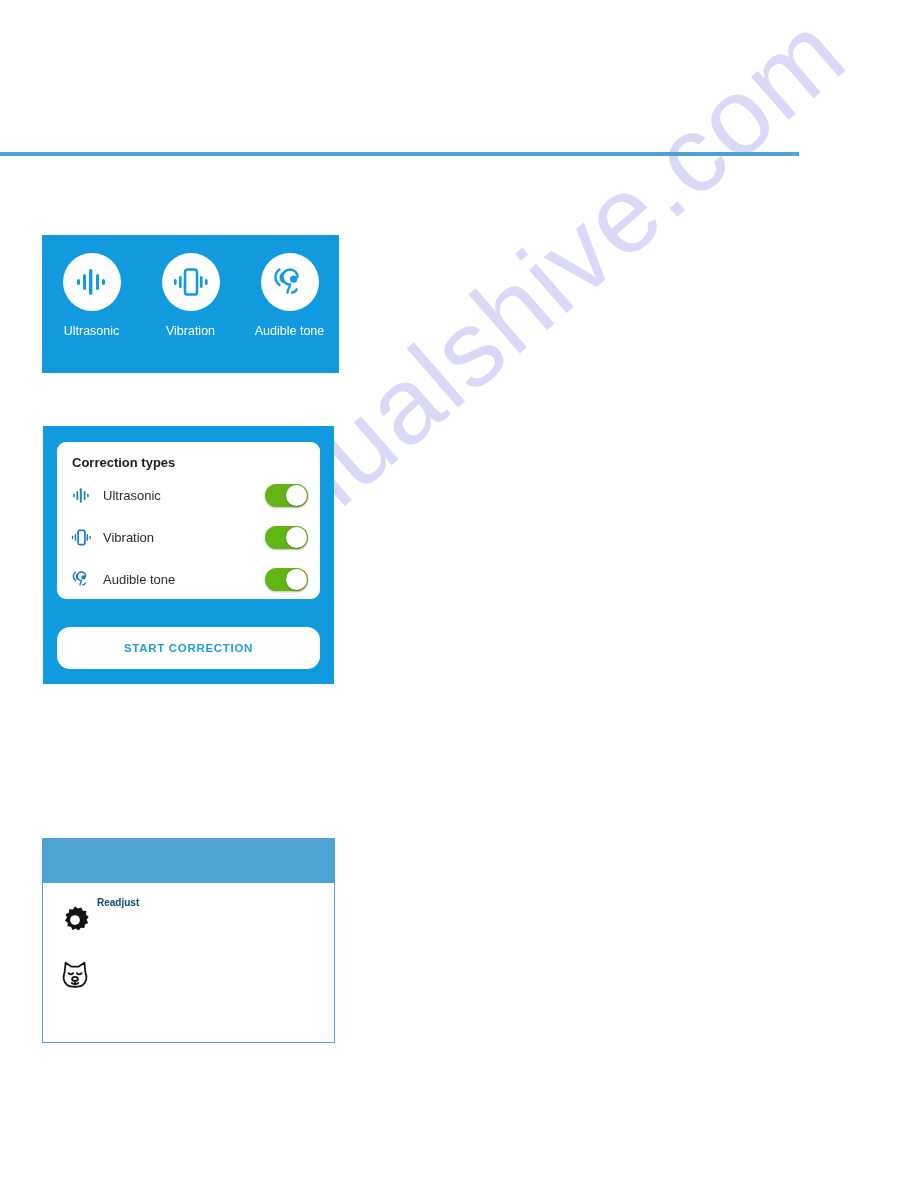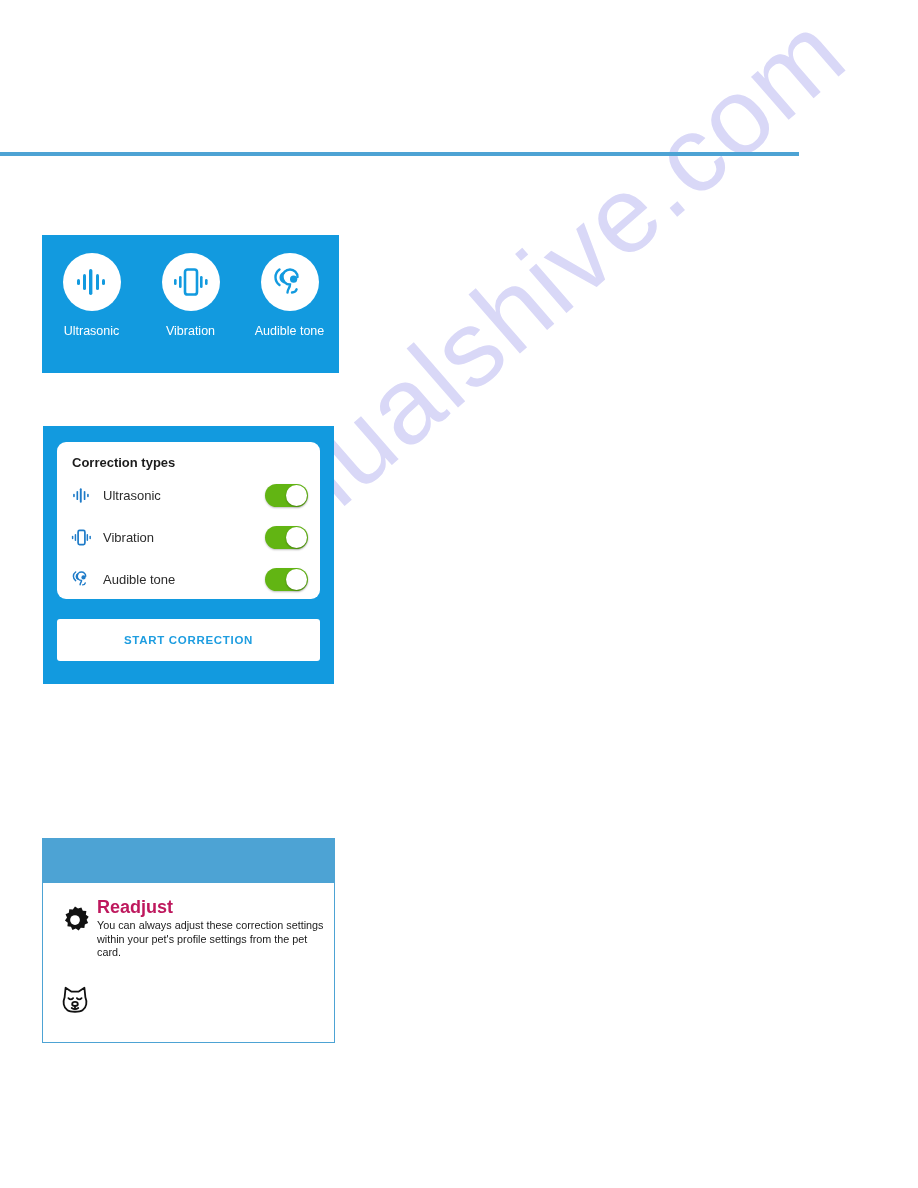--- a/index.html
+++ b/index.html
@@ -142,24 +142,24 @@
     position: absolute;
     right: 1px;
     top: 1px;
     width: 21px;
     height: 21px;
     border-radius: 50%;
     background: #ffffff;
     box-shadow: 0 1px 2px rgba(0,0,0,0.3);
   }
   .start-btn {
-    margin-top: 20px;
+    margin-top: 28px;
     height: 42px;
     background: #ffffff;
-    border-radius: 3px;
+    border-radius: 13px;
     display: flex;
     align-items: center;
     justify-content: center;
     font-size: 11.5px;
     font-weight: bold;
     letter-spacing: 0.7px;
     color: #1E9DE0;
     font-family: "Liberation Sans", sans-serif;
     cursor: pointer;
   }
@@ -191,23 +191,23 @@
   .tip + .tip { margin-top: 16px; }
   .tip-icon {
     flex: 0 0 44px;
     display: flex;
     align-items: flex-start;
     justify-content: center;
     padding-top: 8px;
   }
   .tip-text { flex: 1 1 auto; }
   .tip-title {
-    font-size: 18px;
+    font-size: 10px;
     font-weight: bold;
-    color: #be185d;
+    color: #0c4a6e;
     margin-bottom: 1px;
     font-family: "Liberation Sans", sans-serif;
   }
   .tip-body {
     font-size: 10.8px;
     line-height: 1.27;
     color: #1a1a1a;
     font-family: "Liberation Sans", sans-serif;
   }
 </style>
@@ -337,21 +337,20 @@
 
     <div class="tip">
       <span class="tip-icon">
         <svg width="30" height="30" viewBox="0 0 32 32" aria-hidden="true">
           <path fill="#111111" d="M16 1.6l3.2 2.2 3.6-1.2 1.5 3.5 3.8.4-.5 3.8 3 2.3-2.2 3.1 1.6 3.5-3.5 1.6-.5 3.8-3.8-.4-2.3 3-3.1-2.2-3.5 1.6-1.6-3.5-3.8-.5.4-3.8-3-2.3 2.2-3.1-1.6-3.5 3.5-1.6.5-3.8 3.8.4z"></path>
           <circle cx="16" cy="16" r="5.2" fill="#ffffff"></circle>
         </svg>
       </span>
       <span class="tip-text">
         <div class="tip-title">Readjust</div>
-        <div class="tip-body">You can always adjust these correction settings within your pet's profile settings from the pet card.</div>
       </span>
     </div>
 
     <div class="tip">
       <span class="tip-icon">
         <svg width="32" height="32" viewBox="0 0 34 34" aria-hidden="true">
           <g fill="none" stroke="#111111" stroke-width="1.9" stroke-linejoin="round" stroke-linecap="round">
             <path d="M7 4 L6 14 C4 19 4.5 25 9 28 C12 30 22 30 25 28 C29.5 25 30 19 28 14 L27 4 L21 8 L13 8 Z"></path>
             <path d="M10 15 q2.5 2.6 5 0"></path>
             <path d="M19 15 q2.5 2.6 5 0"></path>

